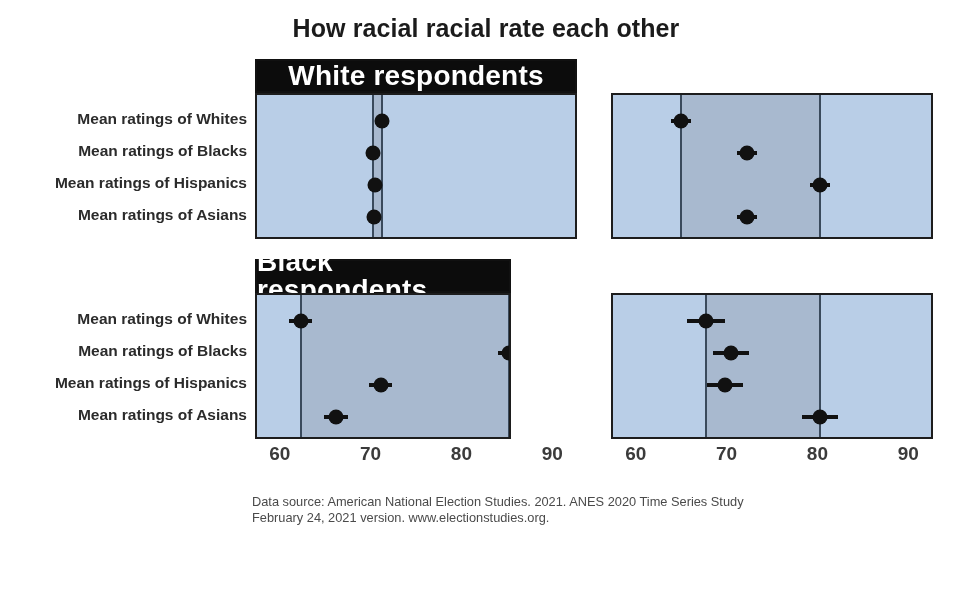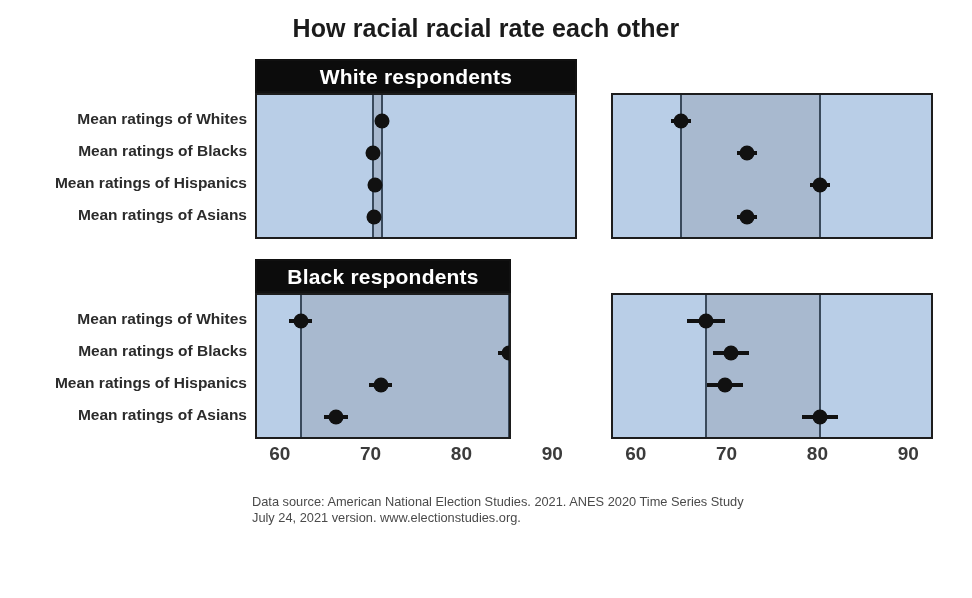--- a/index.html
+++ b/index.html
@@ -22,21 +22,21 @@
   
   .panel{position:absolute;}
   .panel-strip{
     position:absolute;left:0;top:0;width:100%;height:34px;
     background:#0c0c0c;
     border:2px solid #111;
     box-sizing:border-box;
     display:flex;align-items:center;justify-content:center;
   }
   .panel-strip-label{
-    color:#ffffff;font-size:21px;font-weight:bold;
+    color:#ffffff;font-size:28px;font-weight:bold;
     letter-spacing:.2px;line-height:1;
   }
   .plot{
     position:absolute;left:0;top:34px;width:100%;
     background:#b9cee7;
     border:2px solid #1d1d1d;
     box-sizing:border-box;
     overflow:hidden;
   }
   .band{
@@ -178,16 +178,16 @@
     </div>
   <div class="axis" id="axis-right" style="left: 611px; top: 443px; width: 322px;">
       <div class="tick-label" style="left: 24.7143px;">60</div>
       <div class="tick-label" style="left: 115.571px;">70</div>
       <div class="tick-label" style="left: 206.429px;">80</div>
       <div class="tick-label" style="left: 297.286px;">90</div>
     </div>
 
   <div class="footnote" id="footnote">
       <div>Data source: American National Election Studies. 2021. ANES 2020 Time Series Study</div>
-      <div>July 24, 2021 version. www.electionstudies.org.</div>
+      <div>February 24, 2021 version. www.electionstudies.org.</div>
     </div>
 
 </div>
 
 </body></html>

